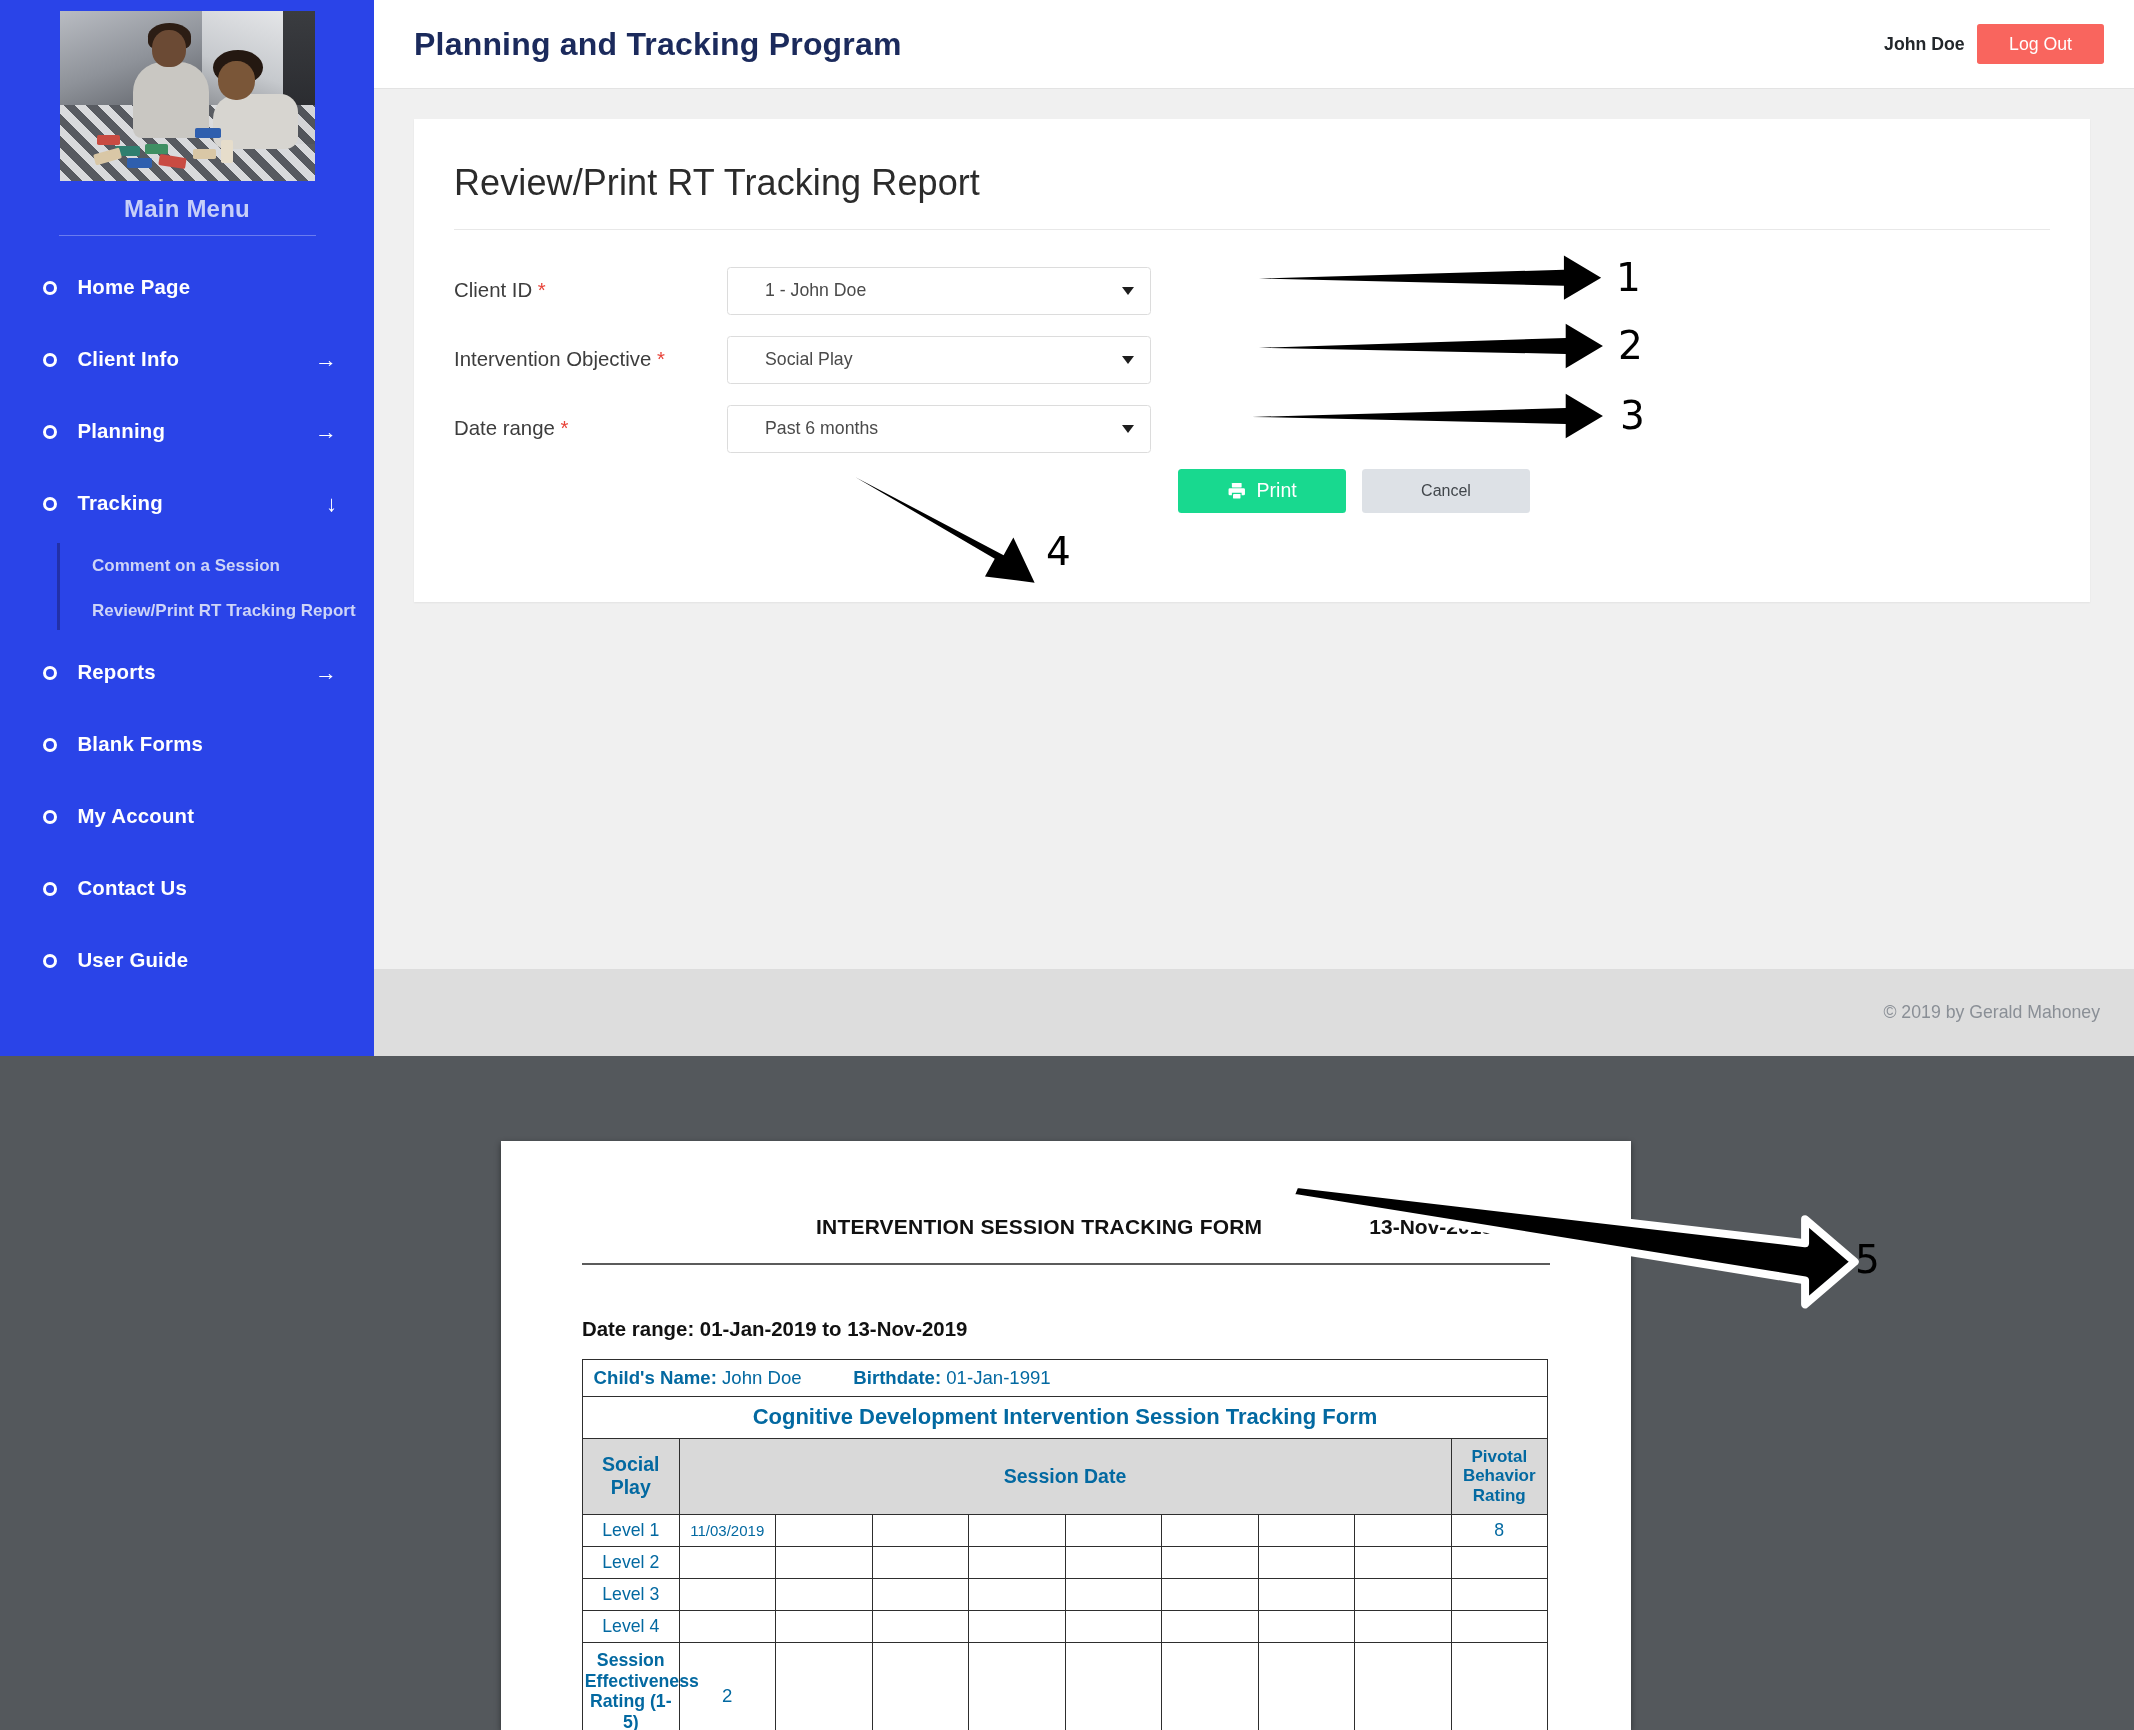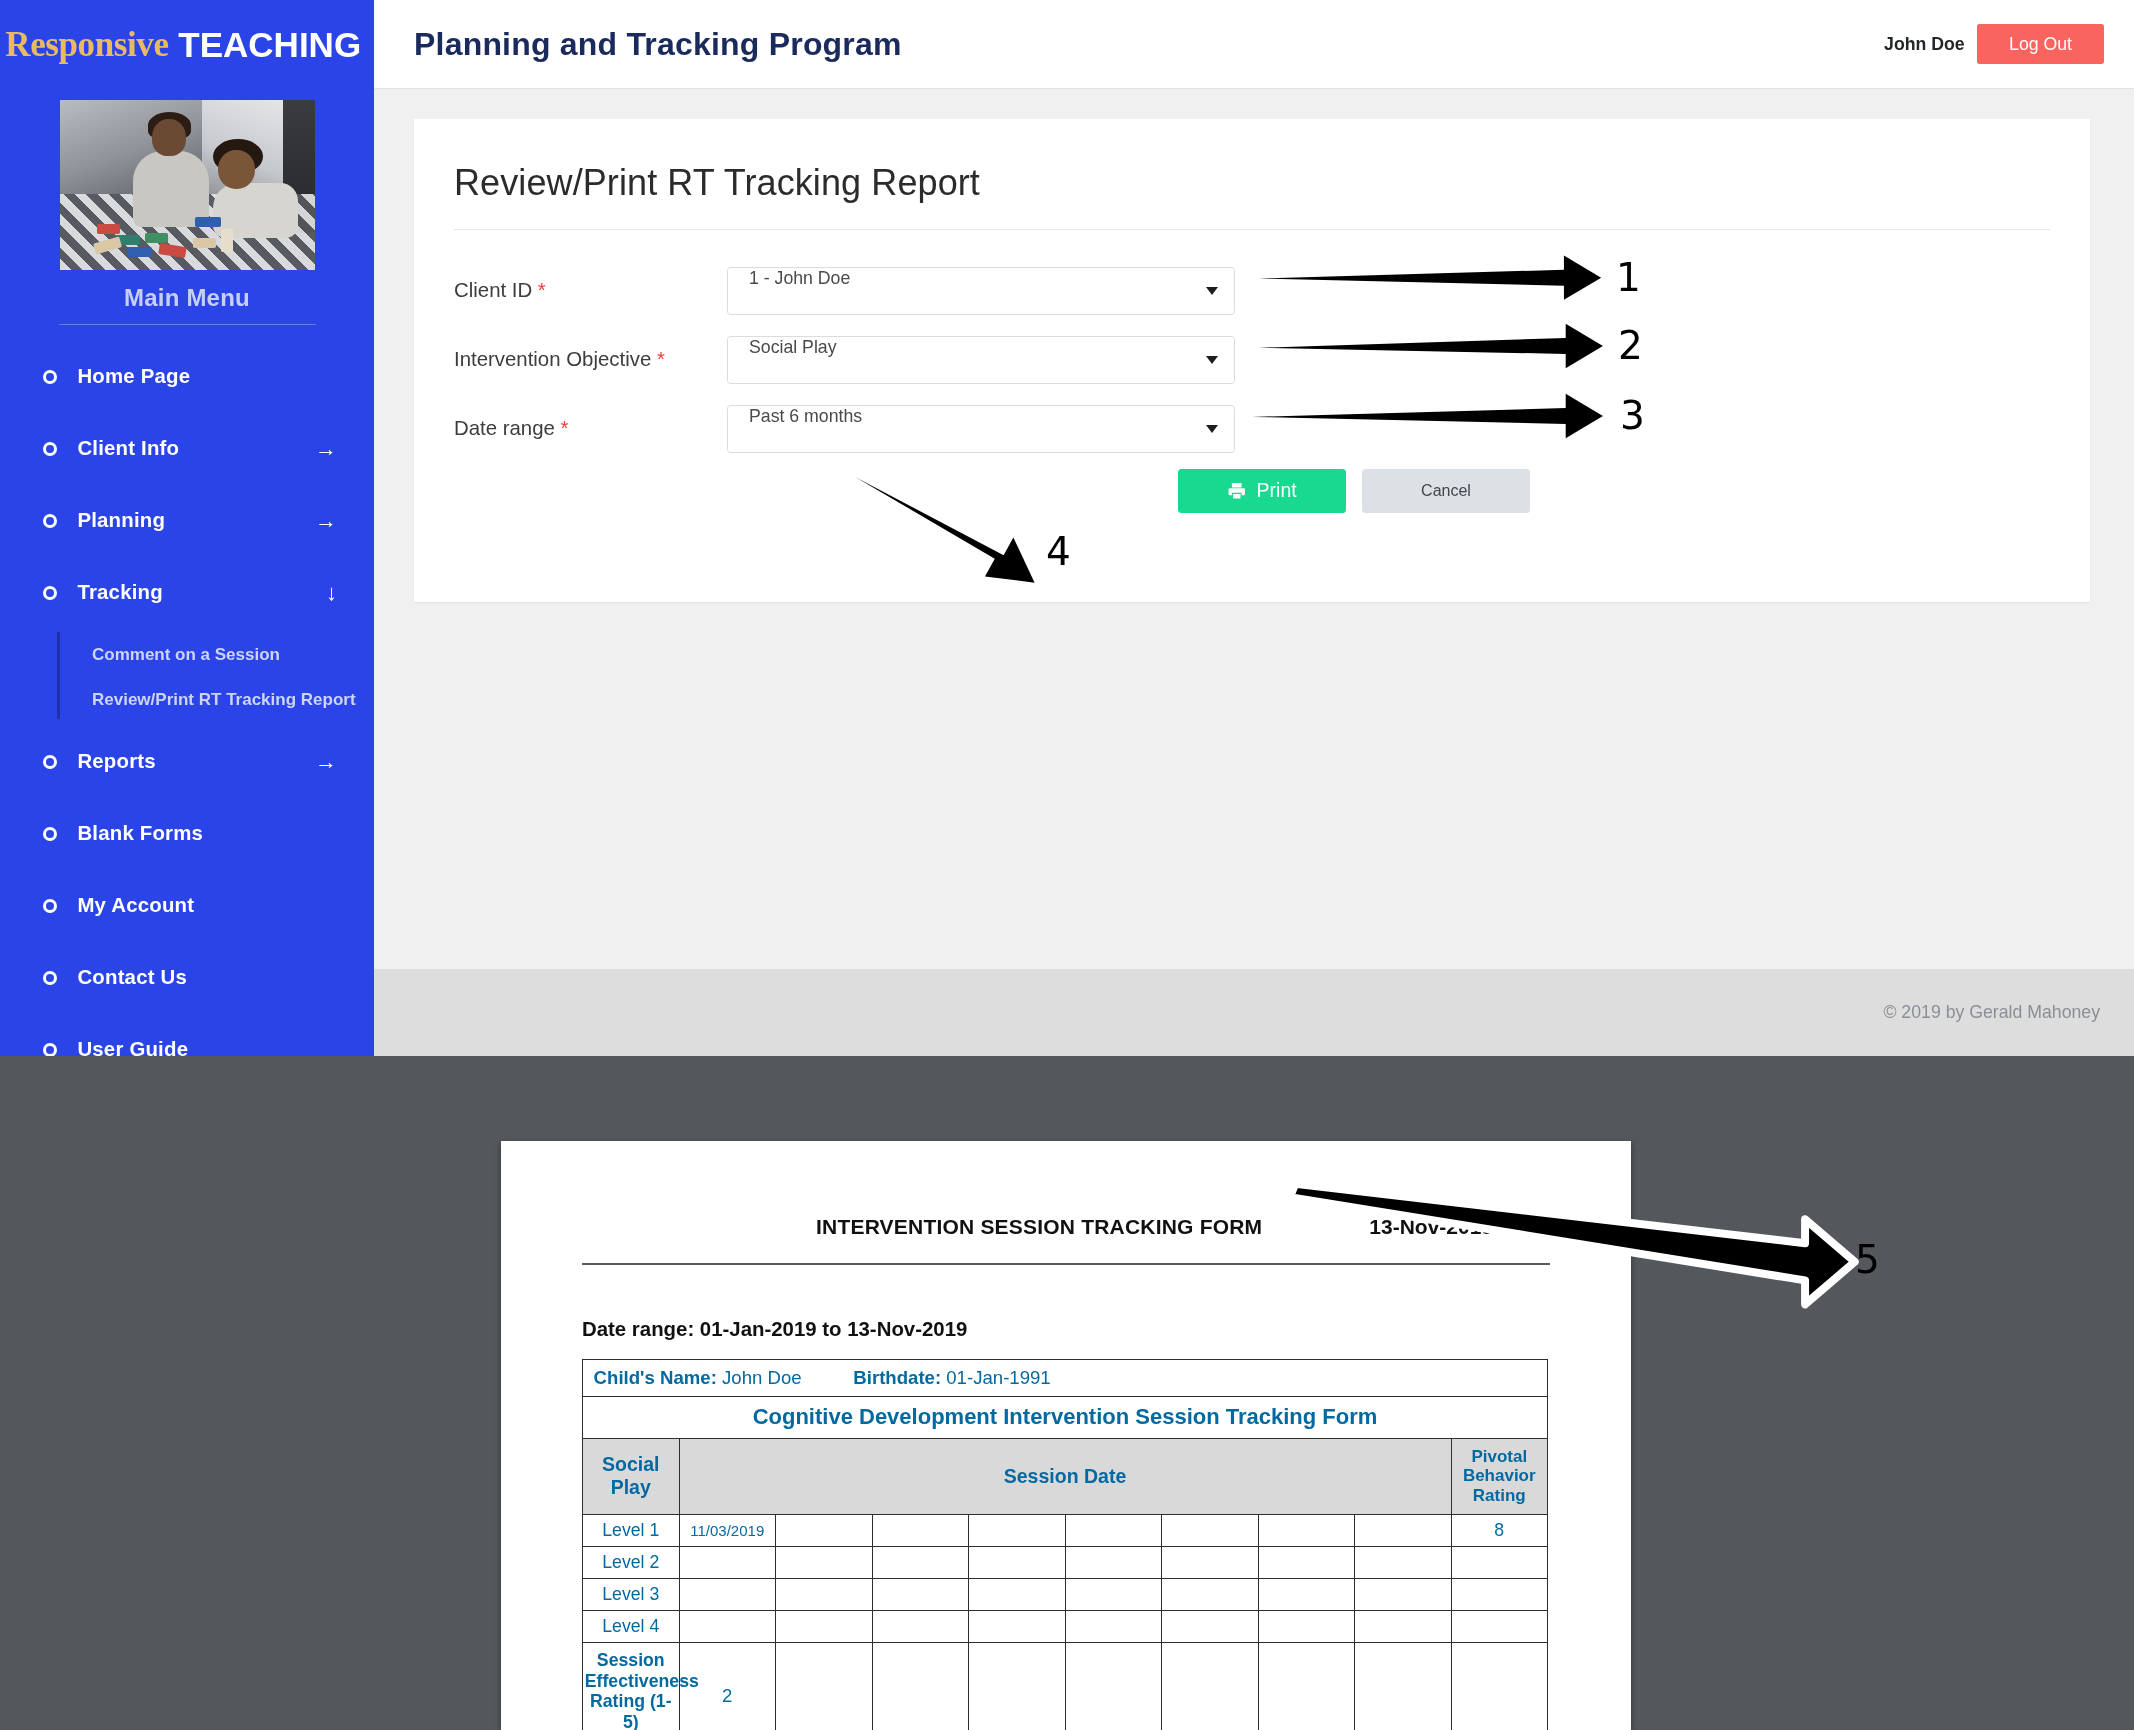--- a/index.html
+++ b/index.html
@@ -194,26 +194,26 @@
     display: flex; align-items: center;
     height: 69px;
   }
   .form-label {
     width: 273px; flex: 0 0 auto;
     font-size: 20.4px; color: #3d3d3d; white-space: nowrap;
   }
   .req-star { color: #e8443a; font-size: 20.4px; }
   .form-select {
     position: relative;
-    width: 508px; height: 48px;
+    width: 424px; height: 48px;
     background: #ffffff;
     border: 0.9px solid #dcdcdc;
     border-radius: 3.5px;
-    display: flex; 
-    padding-left: 21px;
+    display: flex; align-items: center;
+    padding-left: 37px;
     cursor: pointer;
   }
   .form-select .sel-value {
     font-size: 17.7px; color: #4a4a4a; white-space: nowrap;
   }
   .form-select .sel-caret {
     position: absolute; right: 16px; top: 50%;
     transform: translateY(-50%);
     width: 0; height: 0;
     border-left: 6.2px solid transparent;
@@ -351,24 +351,20 @@
     line-height: 1;
   }
 </style>
 </head>
 <body>
 
 <div id="app-shell">
 
   <nav id="sidebar">
 
-    <div id="brand">
-      <span class="brand-a">Responsive</span>
-      <span class="brand-b">TEACHING</span>
-    </div>
 
     <div id="hero-wrap">
       <div class="hero-sofa"></div>
       <div class="hero-window"></div>
       <div class="hero-curtain"></div>
       <div class="hero-floor"></div>
       <div class="hero-adult-body"></div>
       <div class="hero-adult-hair"></div>
       <div class="hero-adult-head"></div>
       <div class="hero-child-body"></div>

